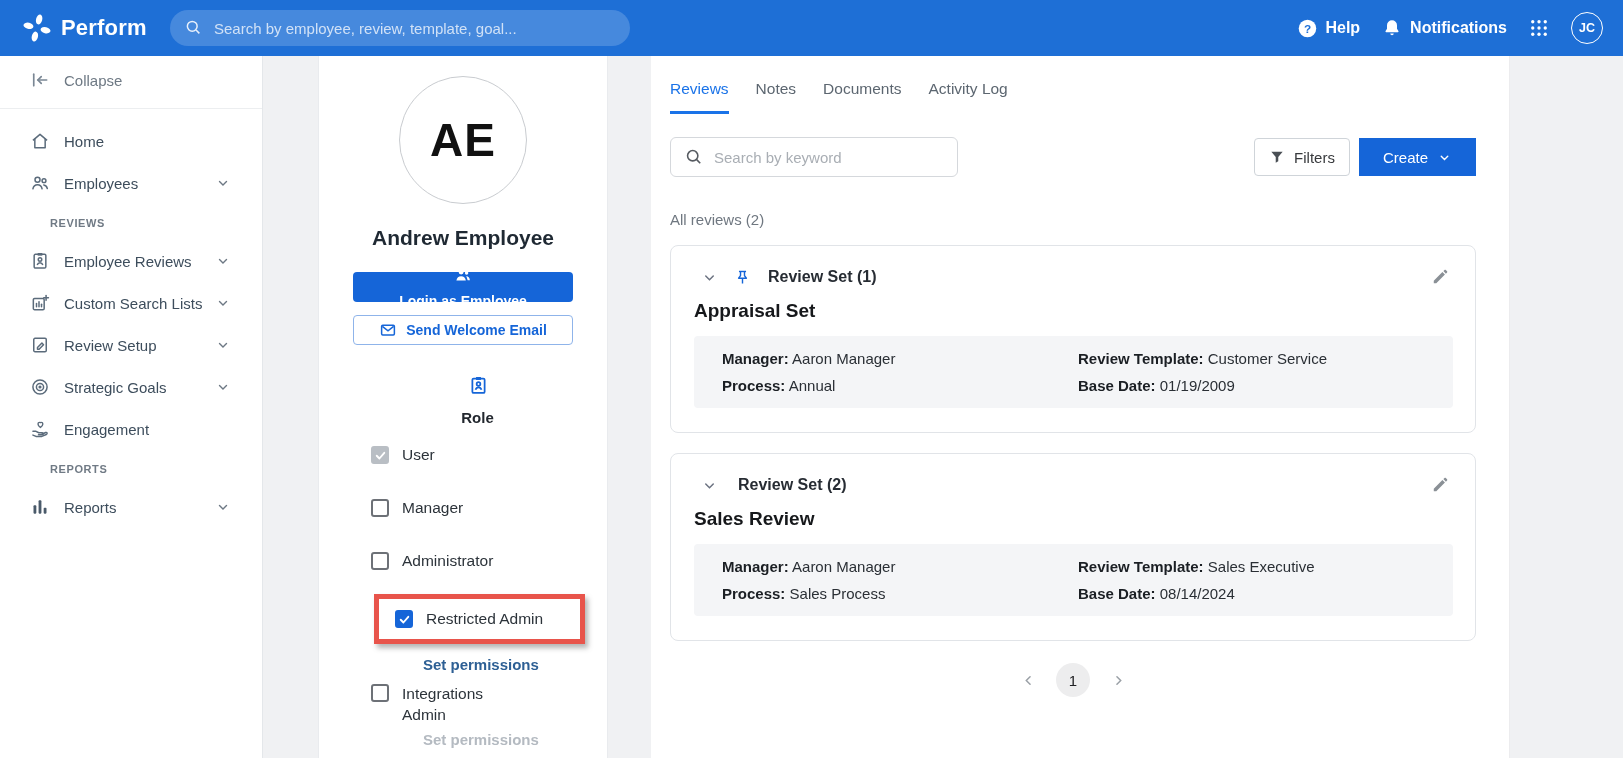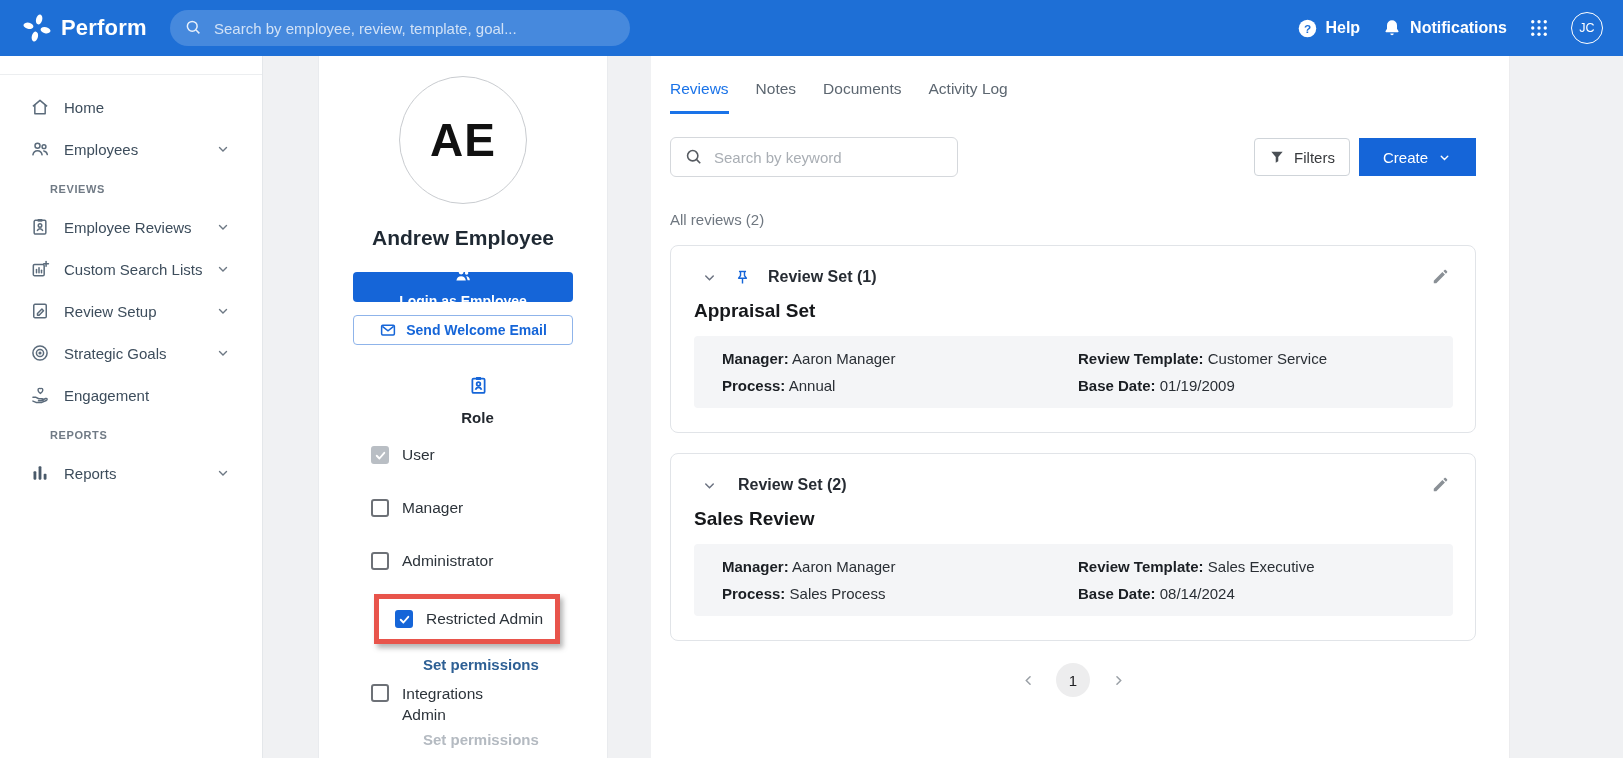--- a/index.html
+++ b/index.html
@@ -14,21 +14,21 @@
   .brand-name { color:#fff; font-size:22px; font-weight:700; letter-spacing:.2px; }
   .topbar-search { position:absolute; left:170px; top:10px; width:460px; height:36px;
             background:rgba(255,255,255,.18); border:none; border-radius:18px;
             display:flex; align-items:center; padding-left:14px; gap:10px; }
   .topbar-search input { background:transparent; border:none; outline:none; color:#fff;
             font-size:15px; width:380px; font-family:"Liberation Sans",sans-serif; }
   .topbar-search input::placeholder { color:rgba(255,255,255,.75); }
   .topbar-right { position:absolute; right:20px; top:0; height:56px; display:flex; align-items:center; gap:22px; }
   .topbar-item { display:flex; align-items:center; gap:8px; color:#fff; font-size:16px; font-weight:600; cursor:pointer; }
   .avatar-circle { width:32px; height:32px; border:1.6px solid #fff; border-radius:50%;
-            display:flex; align-items:center; justify-content:center; color:#fff; font-size:12.5px; font-weight:400; }
+            display:flex; align-items:center; justify-content:center; color:#fff; font-size:12.5px; font-weight:700; }
 
   
   .app-body { position:absolute; top:56px; left:0; right:0; bottom:0; display:flex; background:#f0f1f3; }
   .sidebar { width:263px; background:#fff; border-right:1px solid #e4e7ea; flex:none; }
   .gap1 { width:55px; flex:none; }
   .profile-panel { width:290px; background:#fff; border-left:1px solid #e9ebee; border-right:1px solid #e9ebee; flex:none; overflow:hidden; }
   .gap2 { width:43px; flex:none; }
   .main { width:859px; background:#fff; border-right:1px solid #ececee; flex:none; padding:0 0 0 19px; position:relative; }
 
   
@@ -53,21 +53,21 @@
   .pp-btn.primary { background:#1565d8; color:#fff; margin-top:22px;flex-direction:column; }
   .pp-btn.outline { background:#fff; border:1px solid #8fb4ea; color:#1565d8; margin-top:13px; }
   .role-row { display:flex; align-items:center; gap:14px; margin:30px 0 0 29px;flex-direction:column; }
   .role-title { font-size:15px; font-weight:600; color:#22272e; }
   .cb-row { display:flex; align-items:center; gap:13px; margin-left:52px; }
   .checkbox { width:18px; height:18px; border:2px solid #6d7177; border-radius:3px; background:#fff; flex:none;
               display:flex; align-items:center; justify-content:center; cursor:pointer; }
   .checkbox.checked { background:#1565d8; border-color:#1565d8; }
   .checkbox.disabled { background:#b9bec4; border-color:#b9bec4; }
   .cb-label { font-size:15.5px; color:#2c333a; }
-  .hl-box { margin:24px 0 0 55px; width:186px; border:5px solid #e8544b; box-shadow:3px 4px 5px rgba(90,90,90,.45);
+  .hl-box { margin:24px 0 0 55px; width:211px; border:5px solid #e8544b; box-shadow:3px 4px 5px rgba(90,90,90,.45);
             padding:11px 0 11px 16px; }
   .hl-box .cb-row { margin-left:0; }
   .set-perm { margin:12px 0 0 104px; font-size:15px; font-weight:700; color:#2d5f94; cursor:pointer; }
   .set-perm.disabled { color:#b4bac1; cursor:default; margin-top:6px; }
   .cb-row.multi { align-items:flex-start; margin-top:10px; }
   .cb-row.multi .cb-label { max-width:100px; line-height:21px; }
   .confirm-row { display:flex; justify-content:flex-end; gap:18px; margin:8px 52px 0 0; }
   .confirm-row .icon16 { cursor:pointer; }
 
   
@@ -166,20 +166,30 @@
             </svg>
         </span>
       </div>
       <div class="avatar-circle">JC</div>
     </div>
   </div>
 
   <div class="app-body">
 
     <div class="sidebar">
+      <div class="side-item collapse-row">
+        <span class="icon16">
+          <svg viewBox="0 0 24 24" width="20" height="20" fill="none" stroke="#7a8794" stroke-width="2" stroke-linecap="round">
+              <line x1="4.5" y1="5" x2="4.5" y2="19"></line>
+              <line x1="20" y1="12" x2="9.5" y2="12"></line>
+              <polyline points="13.5,8 9.5,12 13.5,16"></polyline>
+            </svg>
+        </span>
+        <span class="lbl">Collapse</span>
+      </div>
       <div class="side-divider"></div>
 
       <div class="side-item">
         <span class="icon16">
           <svg viewBox="0 0 24 24" width="20" height="20" fill="none" stroke="#5b6b7b" stroke-width="1.8" stroke-linejoin="round">
               <path d="M3.5 11.2 12 4l8.5 7.2"></path>
               <path d="M5.8 9.4V20h12.4V9.4"></path>
             </svg>
         </span>
         <span class="lbl">Home</span>

